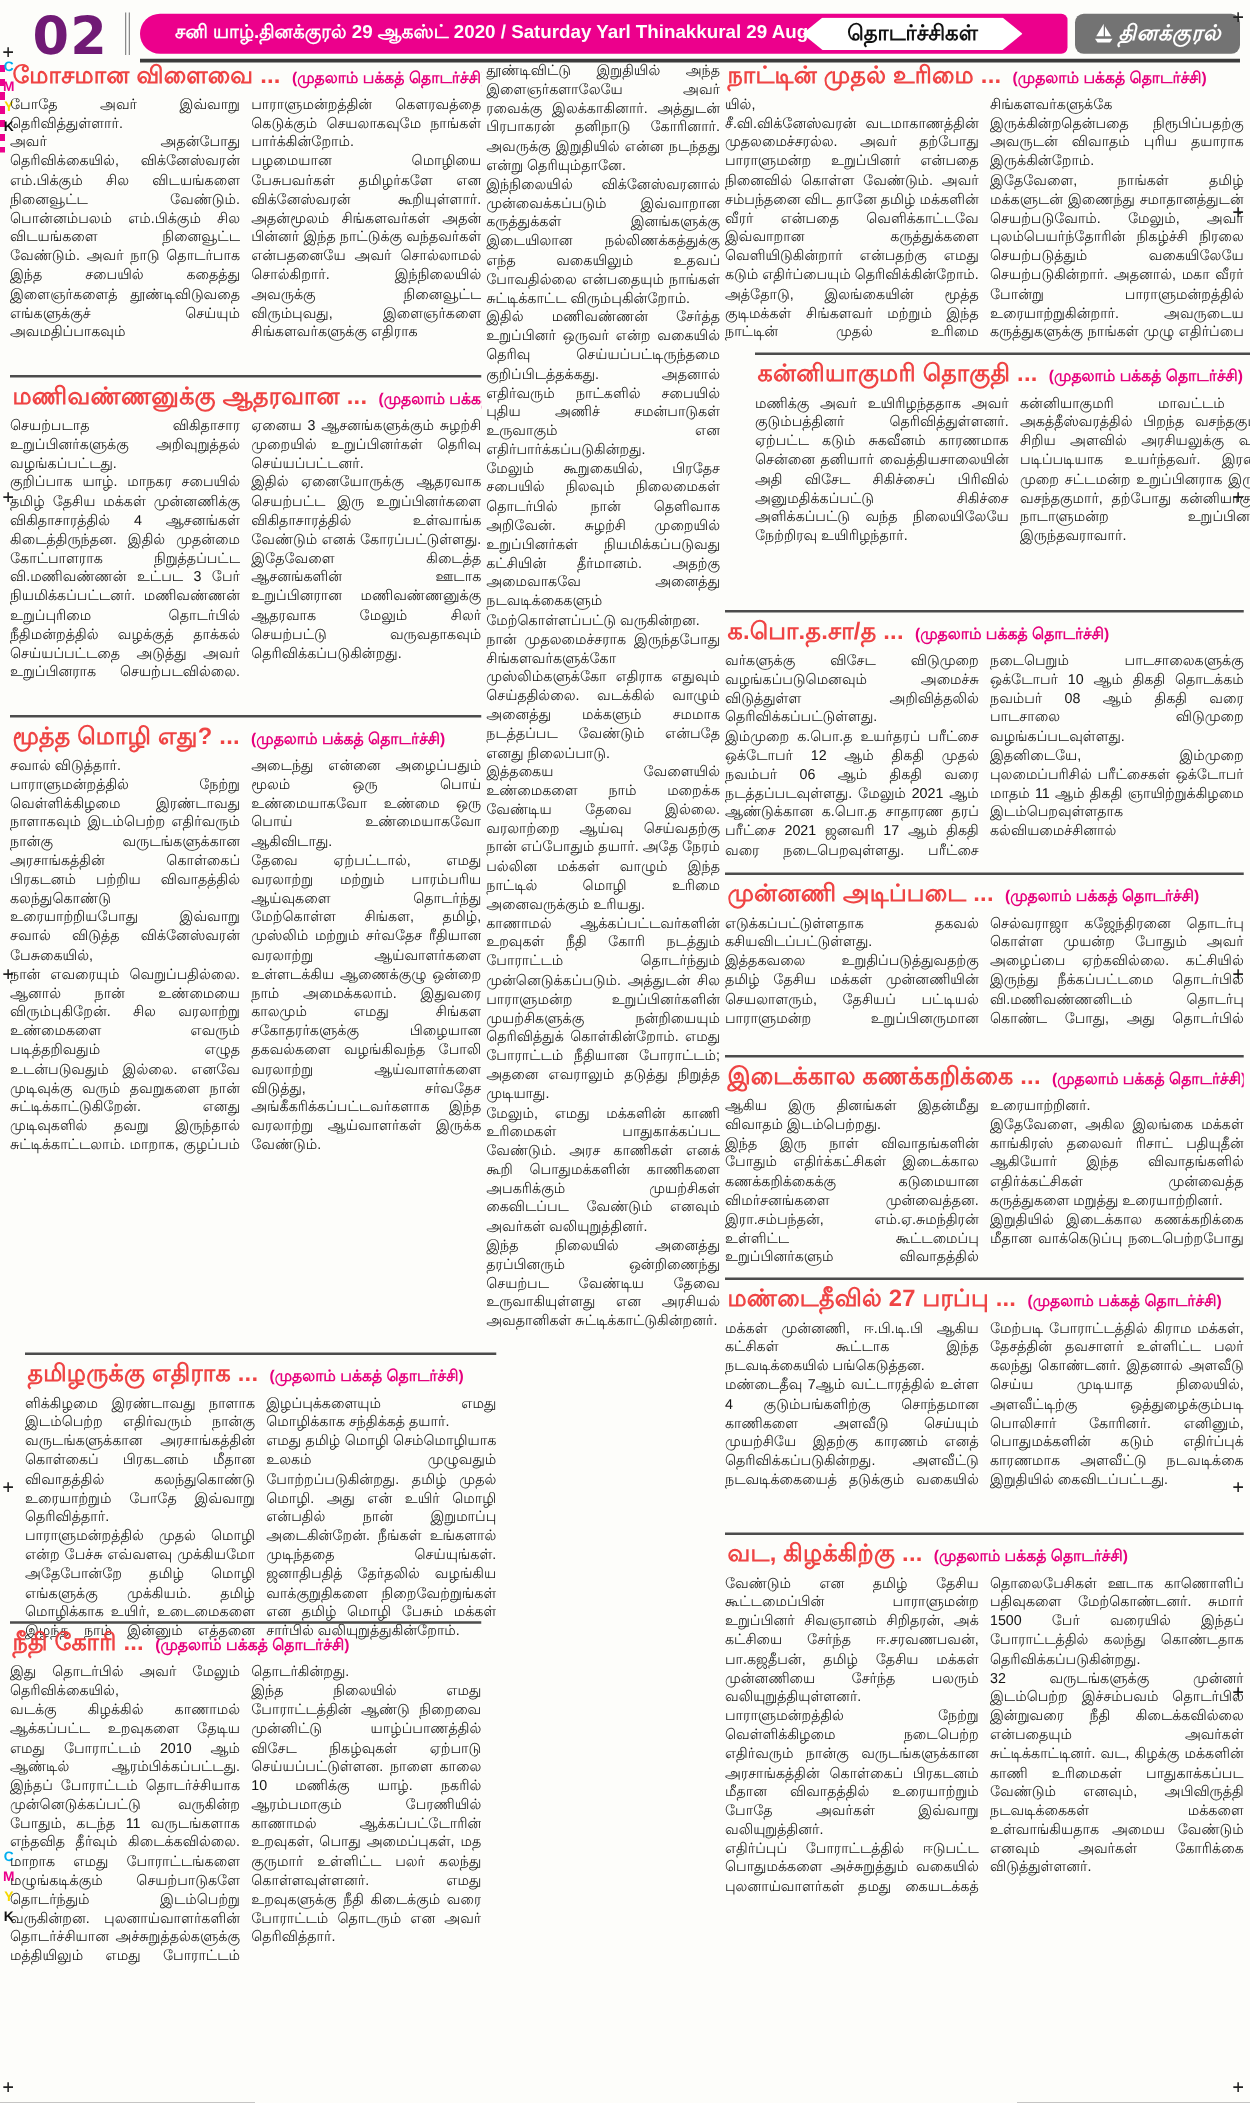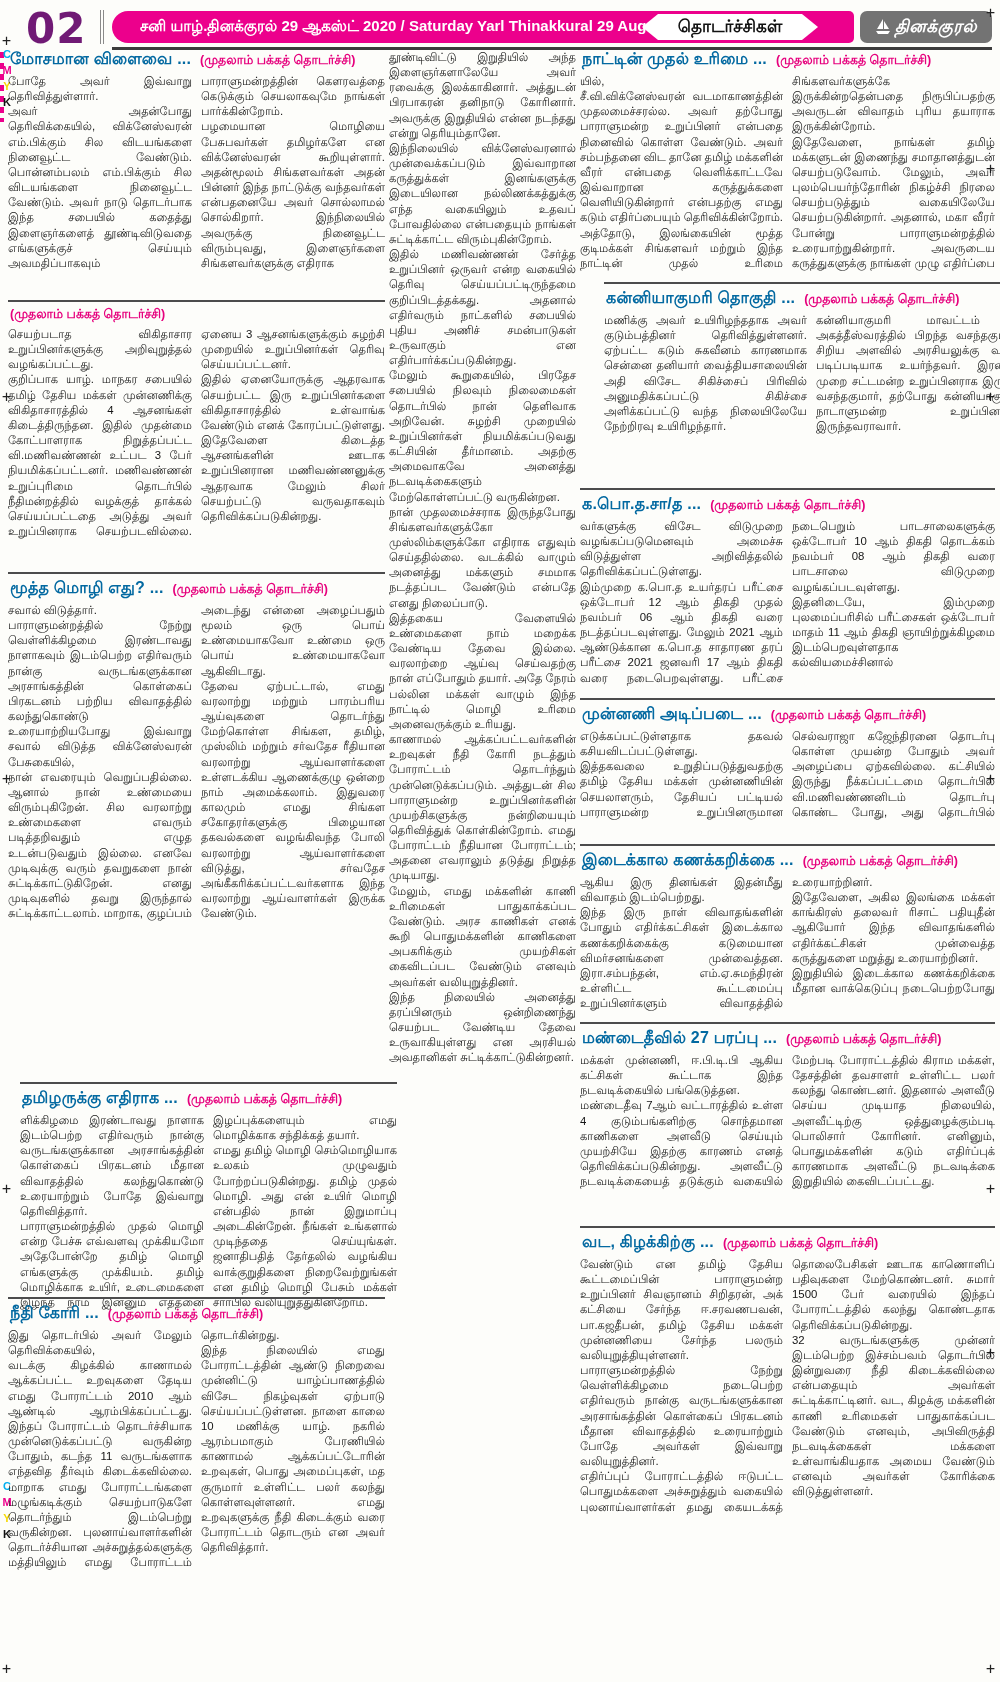--- a/index.html
+++ b/index.html
@@ -24,21 +24,21 @@
   
   .cmyk{position:absolute;left:1px;width:12px;font-size:11px;font-weight:bold;line-height:16px;text-align:center;}
   .cmyk div{height:16px;}
   .regstrip{position:absolute;left:0;top:52px;width:4px;height:70px;
             background:repeating-linear-gradient(to bottom,#ec008c 0 6px,transparent 6px 11px);}
   .crop{position:absolute;font-size:15px;color:#222;font-family:"DejaVu Sans Mono",monospace;}
   
   .article{position:absolute;overflow:hidden;}
   .article.ruled{border-top:2px solid #4c4c4c;padding-top:5px;}
   .hl{display:flex;align-items:baseline;gap:9px;white-space:nowrap;margin:0 0 4px 2px;}
-  .hl .big{font-size:16px;font-weight:bold;color:#0369a1;letter-spacing:0.2px;}
+  .hl .big{font-size:19px;font-weight:bold;color:#ef4444;letter-spacing:0.2px;}
   .hl .tag{font-size:12.5px;font-weight:bold;color:#e6007d;}
   .body{font-size:11.4px;line-height:1.33;text-align:justify;color:#151515;
         column-count:2;column-gap:9px;overflow:hidden;white-space:pre-line;}
   .onecol{position:absolute;left:389px;top:50px;width:187px;height:1626px;overflow:hidden;
           font-size:11.4px;line-height:1.33;text-align:justify;color:#151515;white-space:pre-line;}
 </style>
 </head>
 <body>
 
 <div class="page">
@@ -91,20 +91,21 @@
         <span class="big">மோசமான விளைவை ...</span>
         <span class="tag">(முதலாம் பக்கத் தொடர்ச்சி)</span>
       </div>
     <div class="body" style="height:216px">போதே அவர் இவ்வாறு தெரிவித்துள்ளார்.
 அவர் அதன்போது தெரிவிக்கையில், விக்னேஸ்வரன் எம்.பிக்கும் சில விடயங்களை நினைவூட்ட வேண்டும். பொன்னம்பலம் எம்.பிக்கும் சில விடயங்களை நினைவூட்ட வேண்டும். அவர் நாடு தொடர்பாக இந்த சபையில் கதைத்து இளைஞர்களைத் தூண்டிவிடுவதை எங்களுக்குச் செய்யும் அவமதிப்பாகவும் பாராளுமன்றத்தின் கௌரவத்தை கெடுக்கும் செயலாகவுமே நாங்கள் பார்க்கின்றோம்.
 பழமையான மொழியை பேசுபவர்கள் தமிழர்களே என விக்னேஸ்வரன் கூறியுள்ளார். அதன்மூலம் சிங்களவர்கள் அதன் பின்னர் இந்த நாட்டுக்கு வந்தவர்கள் என்பதனையே அவர் சொல்லாமல் சொல்கிறார். இந்நிலையில் அவருக்கு நினைவூட்ட விரும்புவது, இளைஞர்களை சிங்களவர்களுக்கு எதிராக</div>
   </section>
 
   <section class="article ruled" style="left:8px;top:300px;width:377px;height:274px">
     <div class="hl">
+        <span class="big">மணிவண்ணனுக்கு ஆதரவான ...</span>
         <span class="tag">(முதலாம் பக்கத் தொடர்ச்சி)</span>
       </div>
     <div class="body" style="height:232px">செயற்படாத விகிதாசார உறுப்பினர்களுக்கு அறிவுறுத்தல் வழங்கப்பட்டது.
 குறிப்பாக யாழ். மாநகர சபையில் தமிழ் தேசிய மக்கள் முன்னணிக்கு விகிதாசாரத்தில் 4 ஆசனங்கள் கிடைத்திருந்தன. இதில் முதன்மை கோட்பாளராக நிறுத்தப்பட்ட வி.மணிவண்ணன் உட்பட 3 பேர் நியமிக்கப்பட்டனர். மணிவண்ணன் உறுப்புரிமை தொடர்பில் நீதிமன்றத்தில் வழக்குத் தாக்கல் செய்யப்பட்டதை அடுத்து அவர் உறுப்பினராக செயற்படவில்லை. ஏனைய 3 ஆசனங்களுக்கும் சுழற்சி முறையில் உறுப்பினர்கள் தெரிவு செய்யப்பட்டனர்.
 இதில் ஏனையோருக்கு ஆதரவாக செயற்பட்ட இரு உறுப்பினர்களை விகிதாசாரத்தில் உள்வாங்க வேண்டும் எனக் கோரப்பட்டுள்ளது. இதேவேளை கிடைத்த ஆசனங்களின் ஊடாக உறுப்பினரான மணிவண்ணனுக்கு ஆதரவாக மேலும் சிலர் செயற்பட்டு வருவதாகவும் தெரிவிக்கப்படுகின்றது.</div>
   </section>
 
   <section class="article ruled" style="left:8px;top:572px;width:377px;height:518px">
     <div class="hl">
         <span class="big">மூத்த மொழி எது? ...</span>

